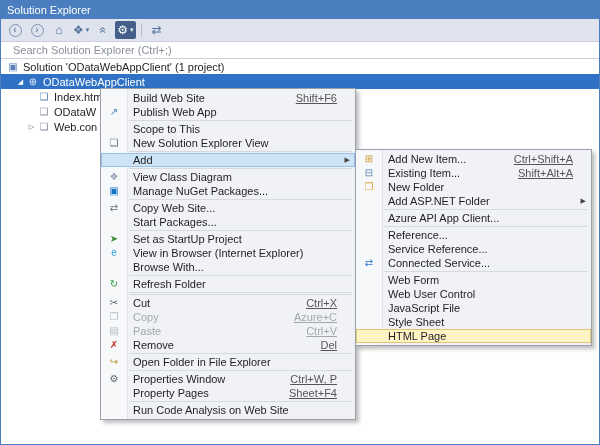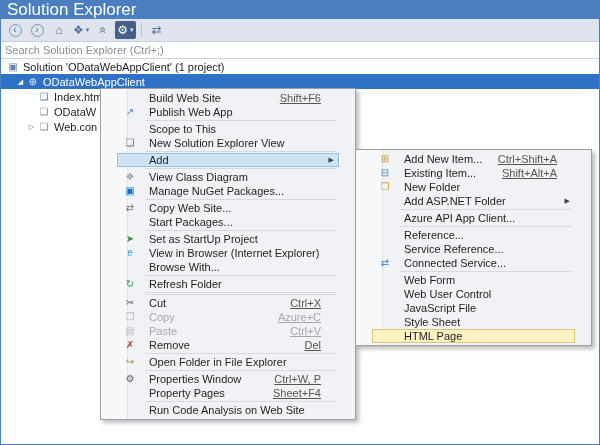--- a/index.html
+++ b/index.html
@@ -16,21 +16,21 @@
   .panel {
     position: absolute; inset: 0;
     border: 1px solid #4a7ebf;
     background: #ffffff;
     display: flex; flex-direction: column;
   }
   .titlebar {
     height: 18px; flex: 0 0 18px;
     background: #4a7ebf; color: #ffffff;
     display: flex; align-items: center;
-    padding-left: 6px; font-size: 17px;
+    padding-left: 6px; font-size: 11px;
   }
 
   
   .toolbar {
     height: 23px; flex: 0 0 23px;
     background: #dfe3ed;
     border-bottom: 1px solid #c9cfdb;
     display: flex; align-items: center;
     padding: 0 4px; gap: 2px;
   }
@@ -53,21 +53,21 @@
 
   
   .searchrow {
     height: 17px; flex: 0 0 17px;
     background: #ffffff; border-bottom: 1px solid #ccd2dd;
     display: flex; align-items: center;
   }
   .searchrow input {
     border: none; outline: none; width: 100%;
     font-family: "Liberation Sans", sans-serif;
-    font-size: 11px; color: #333; padding: 0 4px; background: transparent;
+    font-size: 11px; color: #333; padding: 0 12px; background: transparent;
   }
   .searchrow input::placeholder { color: #8a8f98; opacity: 1; }
 
   
   .tree { flex: 1; background: #ffffff; position: relative; overflow: hidden; }
   .trow {
     height: 15px; display: flex; align-items: center;
     font-size: 11px; color: #1e1e1e; white-space: nowrap; cursor: default;
   }
   .twisty { width: 11px; font-size: 7px; color: #5a6470; text-align: center; flex: 0 0 11px; }
@@ -78,21 +78,21 @@
   .indent-1 { padding-left: 14px; }
   .indent-2 { padding-left: 36px; }
   .indent-2t { padding-left: 25px; }
 
   
   .menu {
     position: absolute;
     background: #f1f2f5;
     border: 1px solid #9aa0ab;
     box-shadow: 3px 3px 4px rgba(0,0,0,0.25);
-    padding: 2px 16px;
+    padding: 2px 0;
     font-size: 11px;
     color: #1e1e1e;
   }
   .menu::before {
     content: ""; position: absolute; left: 0; top: 0; bottom: 0; width: 26px;
     background: #f7f8fa; border-right: 1px solid #e2e4ea;
   }
   .context-menu { left: 100px; top: 88px;  width: 256px; z-index: 10; }
   .sub-menu     { left: 355px; top: 149px; width: 237px; z-index: 11; }
 

